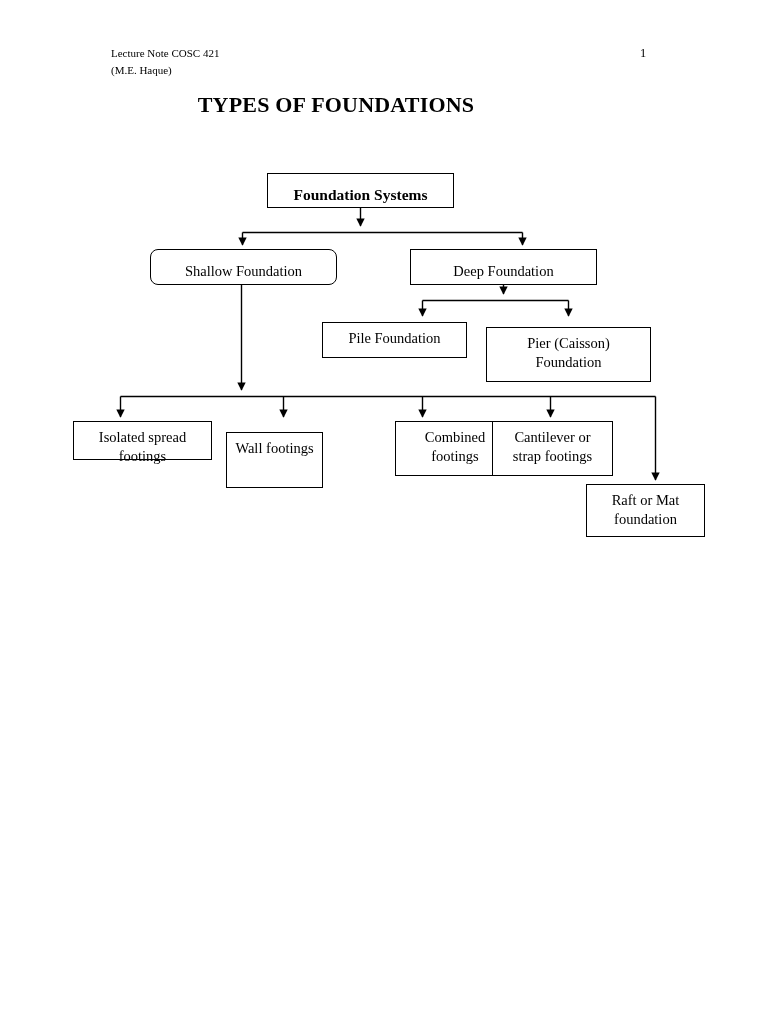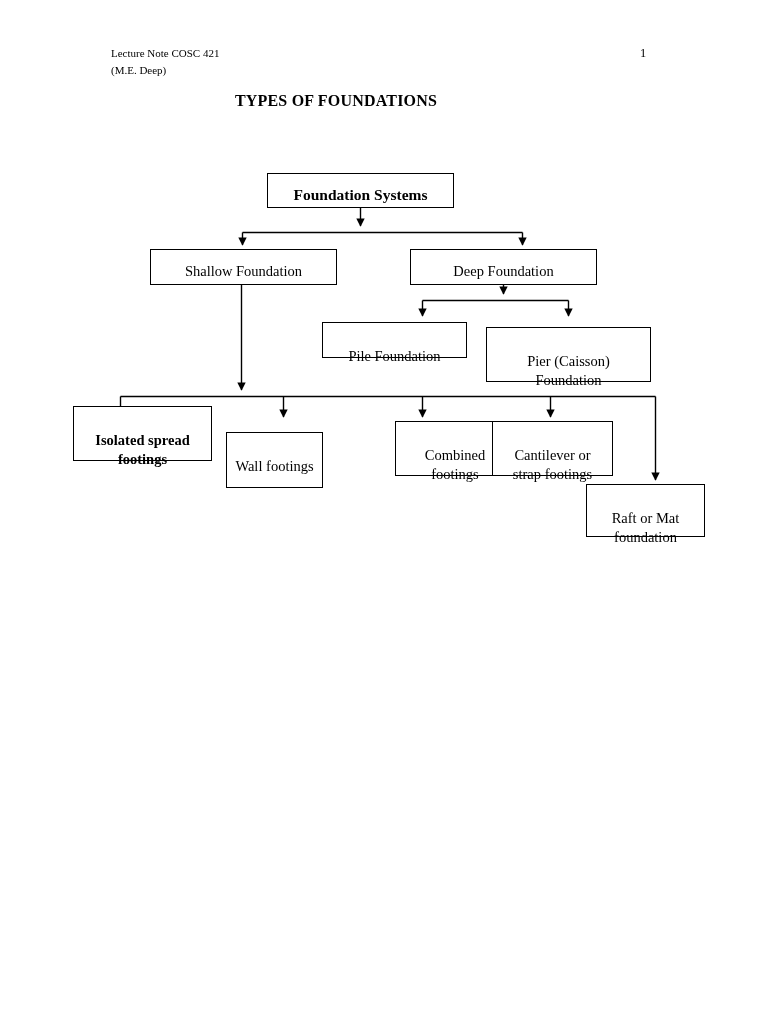--- a/index.html
+++ b/index.html
@@ -37,41 +37,41 @@
     top: 45px;
     font-size: 12.5px;
     line-height: 17px;
   }
   .doc-title {
     position: absolute;
     left: 0;
     top: 92px;
     width: 672px;
     text-align: center;
-    font-size: 16px;
+    font-size: 22px;
     font-weight: bold;
     letter-spacing: 0.2px;
   }
   
   .diagram {
     position: absolute;
     left: 0;
     top: 0;
     width: 768px;
     height: 1024px;
   }
   .node {
     position: absolute;
     box-sizing: border-box;
     border: 1px solid #000000;
     background: #ffffff;
     font-size: 14.5px;
     line-height: 19px;
     text-align: center;
-    padding-top: 24px;
+    padding-top: 6px;
   }
   .node.center-v {
     padding-top: 8px;
     display: flex;
     align-items: center;
     justify-content: center;
   }
   .node.root {
     font-weight: bold;
     font-size: 15.5px;
@@ -85,21 +85,21 @@
     pointer-events: none;
   }
 </style>
 </head>
 <body>
 
 <div class="page">
 
   <div class="hdr-left">
     <div>Lecture Note COSC 421</div>
-    <div>(M.E. Deep)</div>
+    <div>(M.E. Haque)</div>
   </div>
 
   <div class="hdr-page">1</div>
 
   <div class="doc-title">TYPES OF FOUNDATIONS</div>
 
   <div class="diagram">
 
     <svg class="wires" viewBox="0 0 768 1024" xmlns="http://www.w3.org/2000/svg">
       <defs>
@@ -129,38 +129,38 @@
         <path d="M 422.5 396.5 L 422.5 417" marker-end="url(#arrow)"></path>
         <path d="M 550.5 396.5 L 550.5 417" marker-end="url(#arrow)"></path>
         <path d="M 655.5 396.5 L 655.5 480" marker-end="url(#arrow)"></path>
       </g>
     </svg>
 
     <div class="node root center-v" style="left:267px; top:173px; width:187px; height:35px;">
       <span>Foundation Systems</span>
     </div>
 
-    <div class="node center-v" style="left:150px; top:249px; width:187px; height:36px;">
+    <div class="node center-v" style="left:150px; top:249px; width:187px; height:36px;border-radius:8px;">
       <span>Shallow Foundation</span>
     </div>
 
     <div class="node center-v" style="left:410px; top:249px; width:187px; height:36px;">
       <span>Deep Foundation</span>
     </div>
 
     <div class="node" style="left:322px; top:322px; width:145px; height:36px;">
       <span>Pile Foundation</span>
     </div>
 
     <div class="node" style="left:486px; top:320px; width:165px; height:55px;margin-top:7px;">
       <div>Pier (Caisson)</div>
       <div>Foundation</div>
     </div>
 
-    <div class="node" style="left:73px; top:406px; width:139px; height:55px;font-weight:bold;">
+    <div class="node" style="left:73px; top:421px; width:139px; height:39px;">
       <div>Isolated spread</div>
       <div>footings</div>
     </div>
 
     <div class="node" style="left:226px; top:432px; width:97px; height:56px;">
       <div>Wall footings</div>
     </div>
 
     <div class="node" style="left:364px; top:421px; width:120px; height:55px;margin-left:31px;">
       <div>Combined</div>

